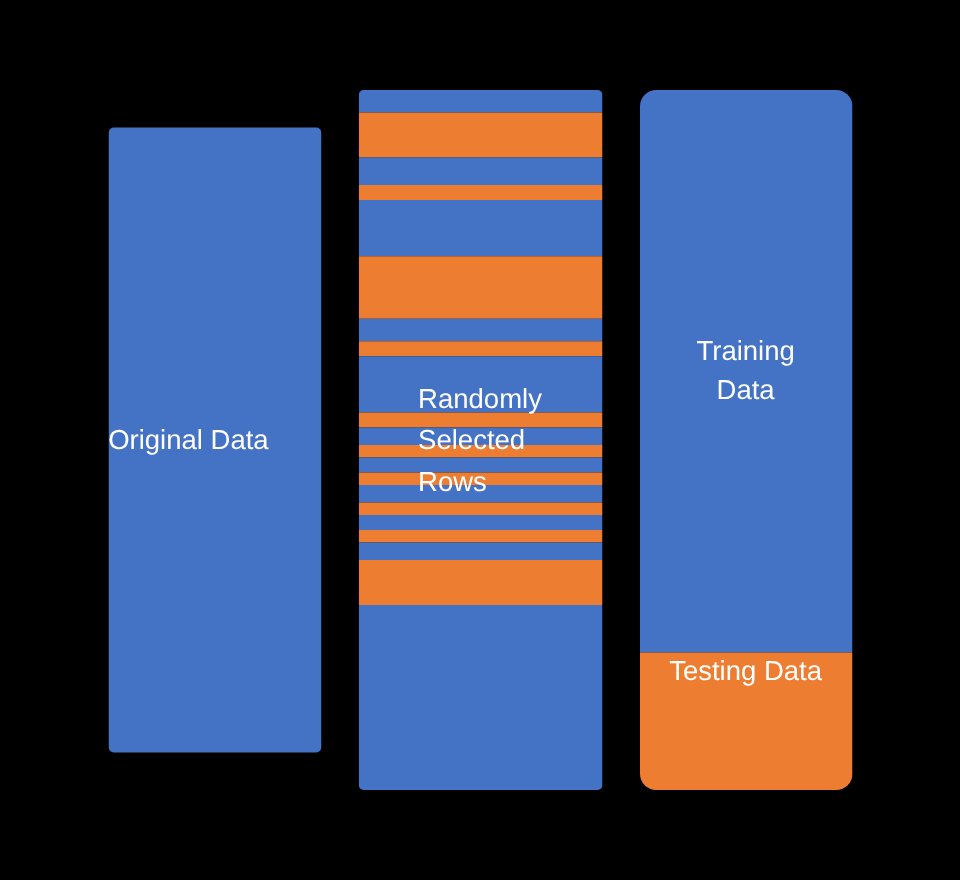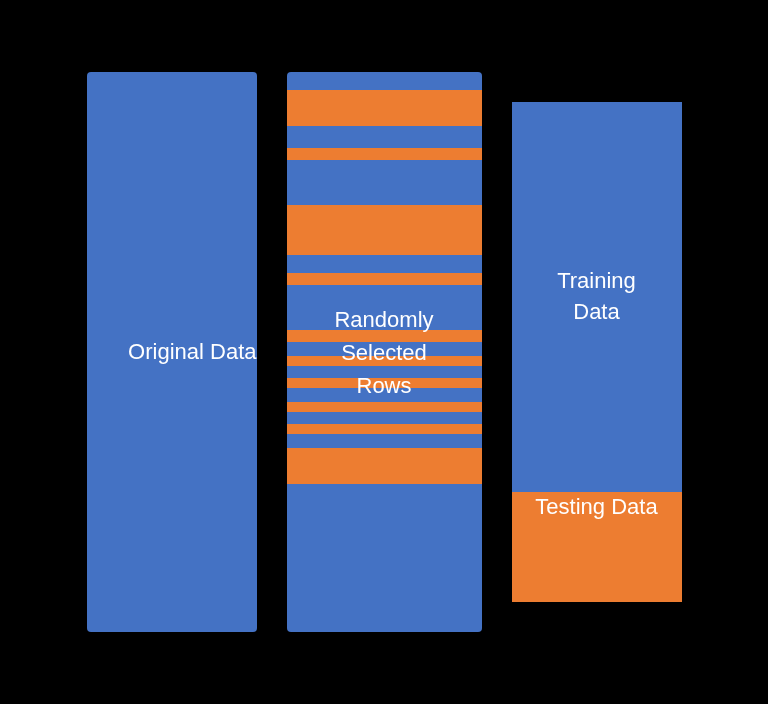--- a/index.html
+++ b/index.html
@@ -31,26 +31,26 @@
       justify-content: center;
       gap: 30px;
       width: 100%;
       height: 100%;
       padding: 40px 30px;
     }
 
     
     .col-original {
       width: 170px;
-      height: 560px;
+      height: 500px;
       background: #4472C4;
       border-radius: 4px;
       display: flex;
       align-items: center;
-      justify-content: flex-end;
+      justify-content: flex-start;
     }
 
     .col-label {
       color: #fff;
       font-size: 22px;
       font-weight: 500;
       text-align: center;
       line-height: 1.4;
     }
 
@@ -78,33 +78,33 @@
     }
 
     .middle-label {
       position: absolute;
       top: 50%;
       left: 50%;
       transform: translate(-50%, -50%);
       color: #fff;
       font-size: 22px;
       font-weight: 500;
-      text-align: center;
+      text-align: left;
       line-height: 1.5;
       z-index: 10;
       pointer-events: none;
     }
 
     
     .col-right {
       width: 170px;
-      height: 500px;
+      height: 560px;
       display: flex;
       flex-direction: column;
-      border-radius: 0;
+      border-radius: 13px;
       overflow: hidden;
     }
 
     .col-training {
       flex: 1;
       background: #4472C4;
       display: flex;
       align-items: center;
       justify-content: center;
     }

